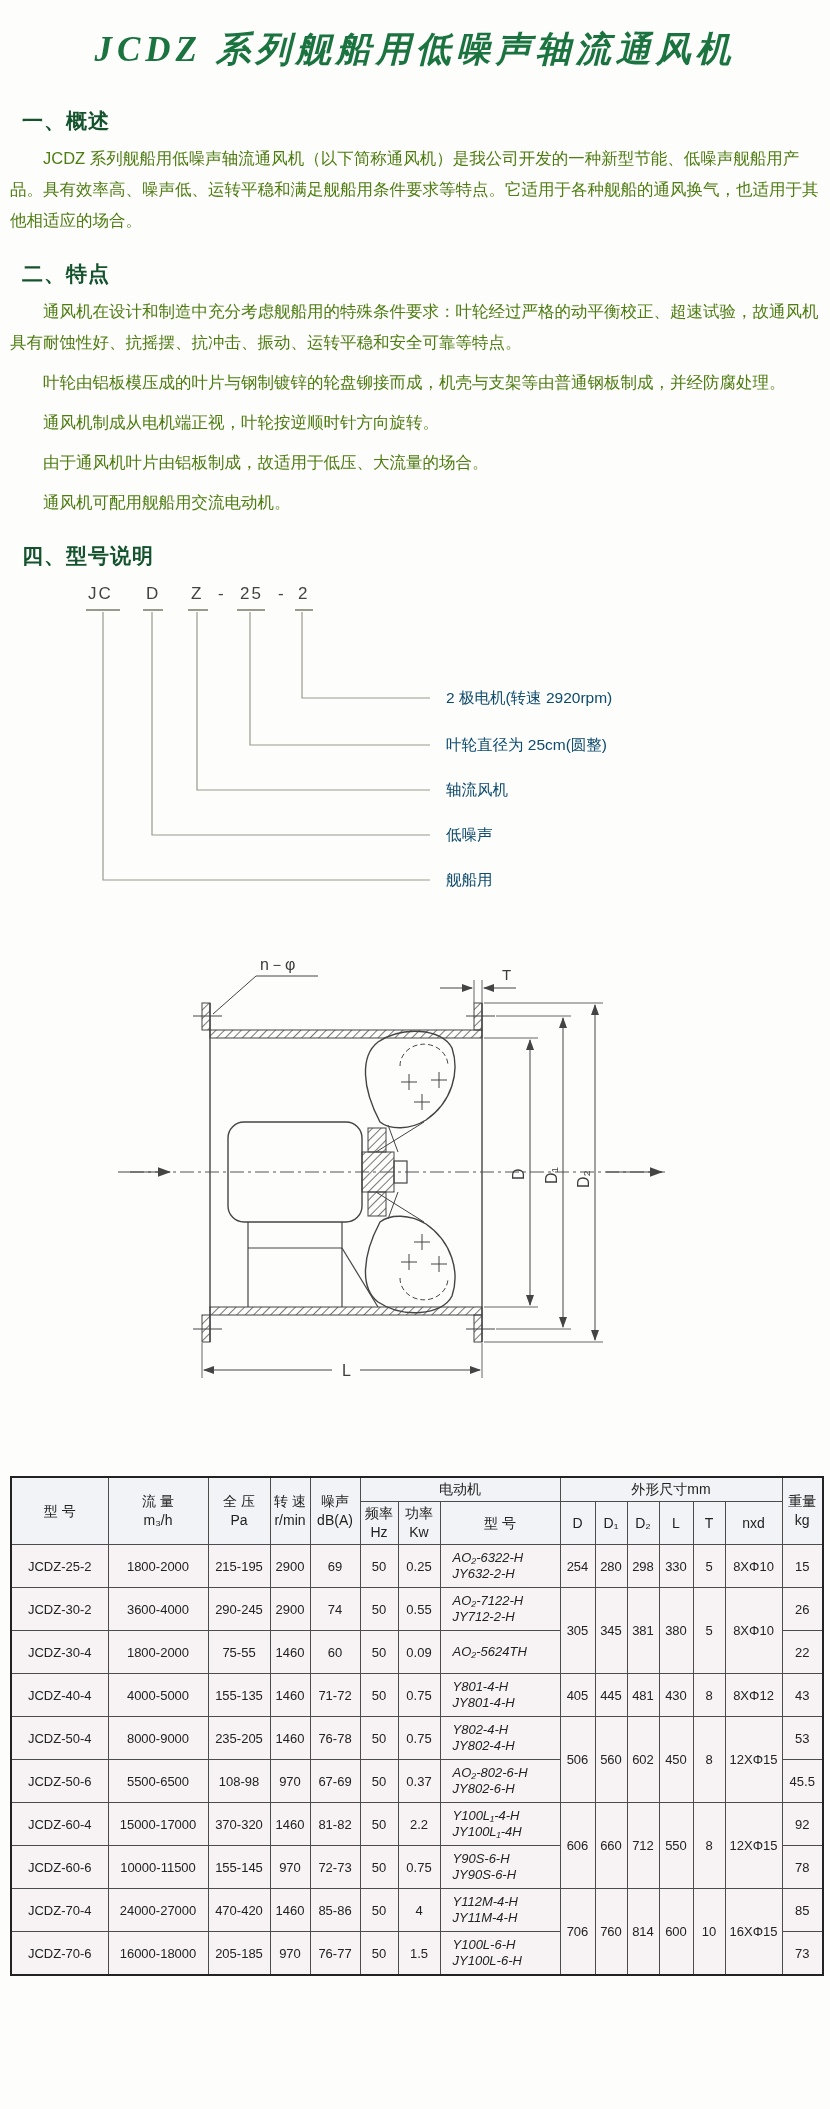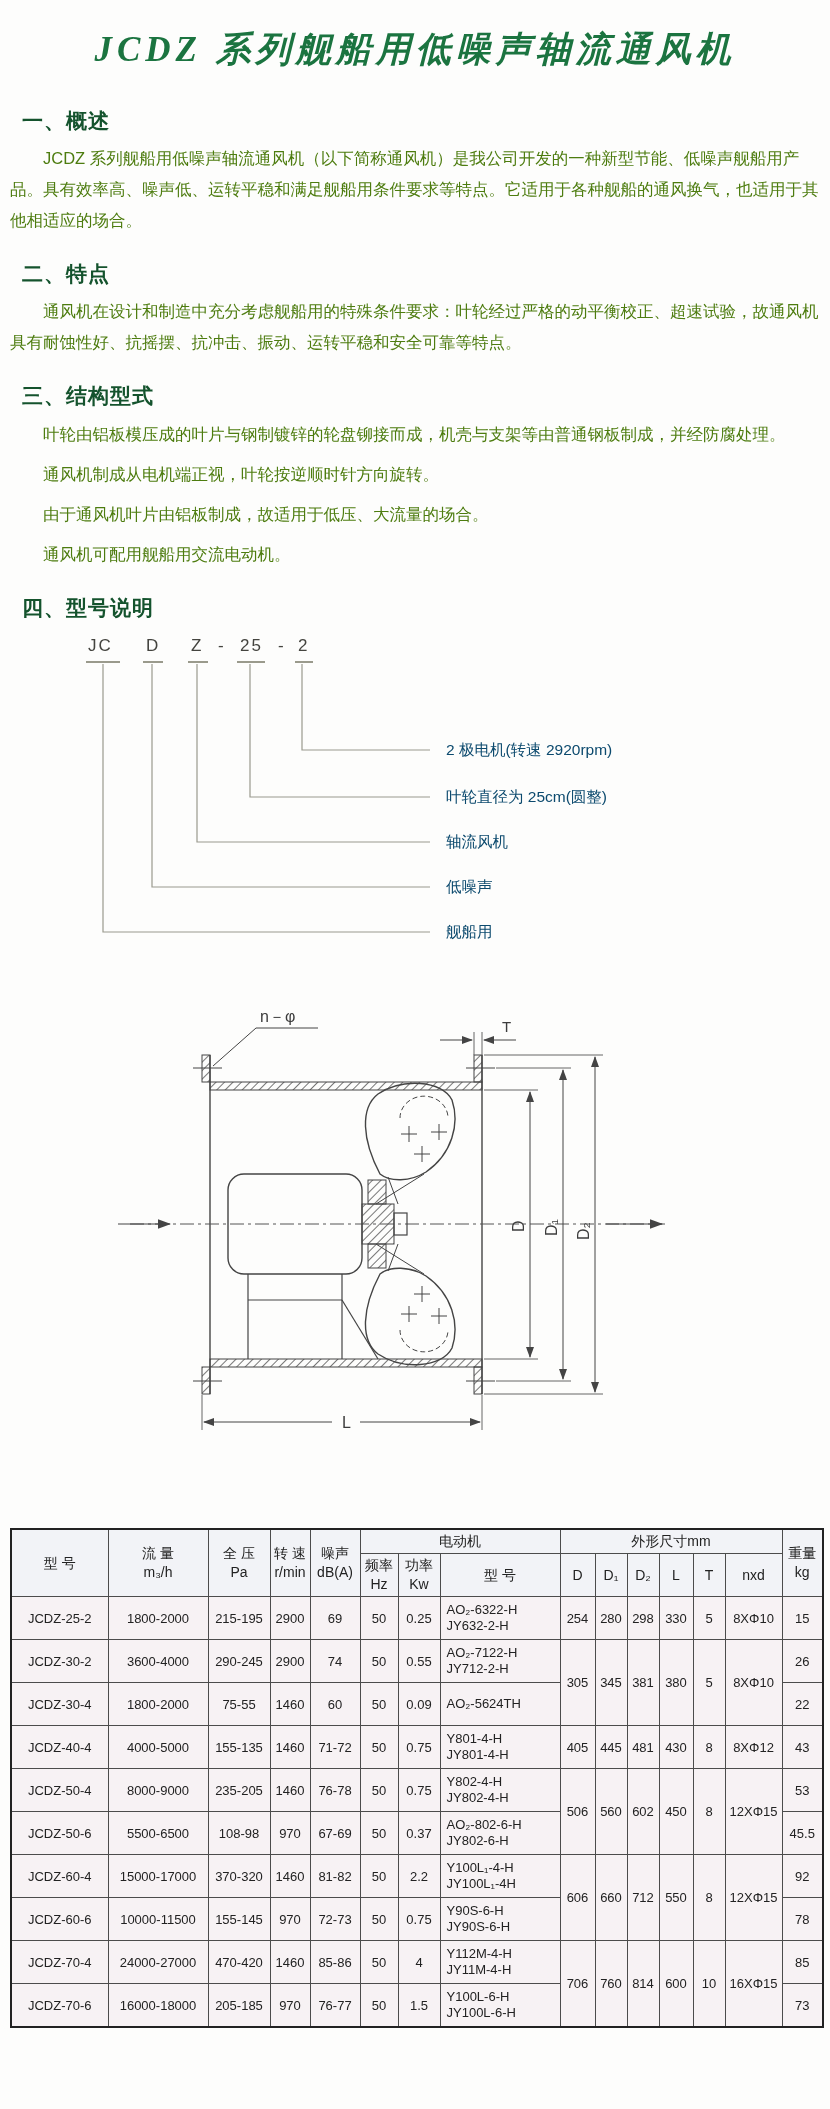--- a/index.html
+++ b/index.html
@@ -42,36 +42,35 @@
   .spec-table {
     margin:66px auto 0 auto; border-collapse:collapse; table-layout:fixed; width:812px;
     border:2px solid #222;
   }
   .spec-table th, .spec-table td {
     border:1px solid #4c4c4c; text-align:center; vertical-align:middle;
     font-weight:normal; color:#222; padding:2px 1px; overflow:hidden;
   }
   .spec-table thead th { background:#f2f3f7; font-size:14px; line-height:19px; }
   .spec-table tbody td { background:#f7f2f4; font-size:13px; height:38px; }
-  .spec-table tbody td.c-motor { text-align:left; padding-left:6px; line-height:16px; }
+  .spec-table tbody td.c-motor { text-align:left; padding-left:12px; line-height:16px;font-style:italic; }
 </style>
 </head>
 <body>
 
 <div class="page">
 
   <h1 class="doc-title">JCDZ 系列舰船用低噪声轴流通风机</h1>
 
   <h2 class="sec-heading">一、概述</h2>
   <p class="body-p">JCDZ 系列舰船用低噪声轴流通风机（以下简称通风机）是我公司开发的一种新型节能、低噪声舰船用产品。具有效率高、噪声低、运转平稳和满足舰船用条件要求等特点。它适用于各种舰船的通风换气，也适用于其他相适应的场合。</p>
 
   <h2 class="sec-heading">二、特点</h2>
   <p class="body-p">通风机在设计和制造中充分考虑舰船用的特殊条件要求：叶轮经过严格的动平衡校正、超速试验，故通风机具有耐蚀性好、抗摇摆、抗冲击、振动、运转平稳和安全可靠等特点。</p>
 
-  <h2 class="sec-heading">三、结构型式</h2>
   <p class="body-p line-p">叶轮由铝板模压成的叶片与钢制镀锌的轮盘铆接而成，机壳与支架等由普通钢板制成，并经防腐处理。</p>
   <p class="body-p line-p">通风机制成从电机端正视，叶轮按逆顺时针方向旋转。</p>
   <p class="body-p line-p">由于通风机叶片由铝板制成，故适用于低压、大流量的场合。</p>
   <p class="body-p line-p">通风机可配用舰船用交流电动机。</p>
 
   <h2 class="sec-heading">四、型号说明</h2>
 
   <div class="model-diagram">
     <svg class="md-svg" width="810" height="322" viewBox="0 0 810 322">
       <g stroke="#9a9a8e" stroke-width="1.2" fill="none">

